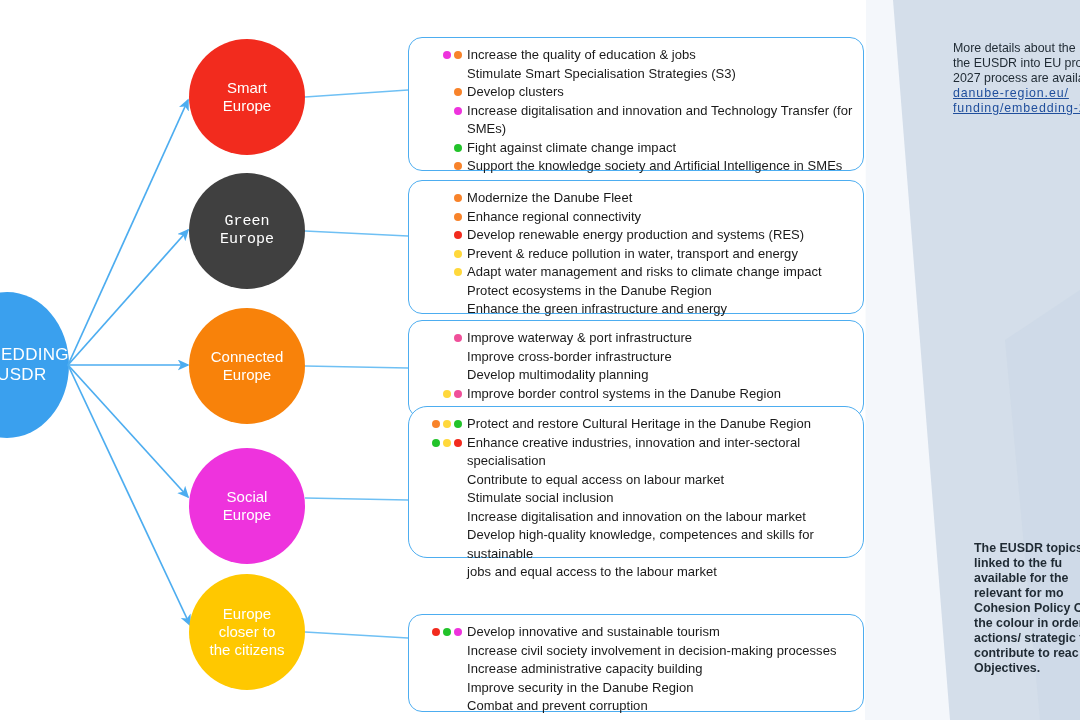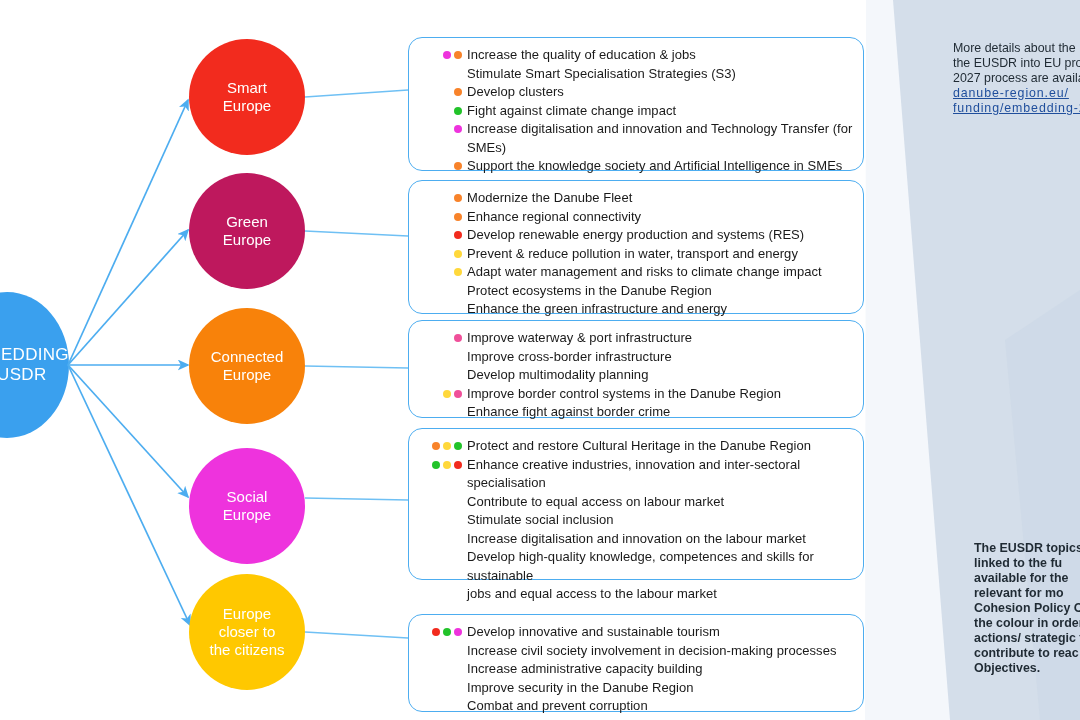--- a/index.html
+++ b/index.html
@@ -153,21 +153,21 @@
     <line x1="305" y1="231" x2="408" y2="236" stroke="#6FC0F4" stroke-width="1.6"></line>
     <line x1="305" y1="366" x2="408" y2="368" stroke="#6FC0F4" stroke-width="1.6"></line>
     <line x1="305" y1="498" x2="408" y2="500" stroke="#6FC0F4" stroke-width="1.6"></line>
     <line x1="305" y1="632" x2="408" y2="638" stroke="#6FC0F4" stroke-width="1.6"></line>
   </svg>
 
   <div class="pillar" id="p0" style="left: 189px; top: 39px; width: 116px; height: 116px; background: rgb(242, 43, 30); align-items: center;">
     <span>Smart
 Europe</span>
   </div>
-  <div class="pillar" id="p1" style="left: 189px; top: 173px; width: 116px; height: 116px; background: #be185d;">
+  <div class="pillar" id="p1" style="left: 189px; top: 173px; width: 116px; height: 116px; background: #404040; font-family: Liberation Mono, monospace;">
     <span>Green
 Europe</span>
   </div>
   <div class="pillar" id="p2" style="left: 189px; top: 308px; width: 116px; height: 116px; background: rgb(248, 130, 10);">
     <span>Connected
 Europe</span>
   </div>
   <div class="pillar" id="p3" style="left: 189px; top: 448px; width: 116px; height: 116px; background: rgb(238, 51, 221);">
     <span>Social
 Europe</span>
@@ -191,32 +191,32 @@
         <span class="bullet-text">Stimulate Smart Specialisation Strategies (S3)</span>
       </div>
       <div class="bullet-row">
         <span class="dots">
           <span class="dot" style="background: rgb(248, 131, 42);"></span>
         </span>
         <span class="bullet-text">Develop clusters</span>
       </div>
       <div class="bullet-row">
         <span class="dots">
+          <span class="dot" style="background: rgb(238, 51, 221);"></span>
+        </span>
+        <span class="bullet-text">Increase digitalisation and innovation and Technology Transfer (for SMEs)</span>
+      </div>
+      <div class="bullet-row">
+        <span class="dots">
           <span class="dot" style="background: rgb(34, 195, 42);"></span>
         </span>
         <span class="bullet-text">Fight against climate change impact</span>
       </div>
       <div class="bullet-row">
         <span class="dots">
-          <span class="dot" style="background: rgb(238, 51, 221);"></span>
-        </span>
-        <span class="bullet-text">Increase digitalisation and innovation and Technology Transfer (for SMEs)</span>
-      </div>
-      <div class="bullet-row">
-        <span class="dots">
           <span class="dot" style="background: rgb(248, 131, 42);"></span>
         </span>
         <span class="bullet-text">Support the knowledge society and Artificial Intelligence in SMEs</span>
       </div>
       <div class="bullet-row">
         <span class="dots"></span>
         <span class="bullet-text">Support e-Governance</span>
       </div>
     </div>
   <div class="callout" id="c1" style="left:408px; top:180px; width:456px; height:134px;">
@@ -279,21 +279,21 @@
           <span class="dot" style="background: rgb(255, 216, 59);"></span>
           <span class="dot" style="background: rgb(240, 80, 154);"></span>
         </span>
         <span class="bullet-text">Improve border control systems in the Danube Region</span>
       </div>
       <div class="bullet-row">
         <span class="dots"></span>
         <span class="bullet-text">Enhance fight against border crime</span>
       </div>
     </div>
-  <div class="callout" id="c3" style="left:408px; top:428px; width:456px; height:152px;">
+  <div class="callout" id="c3" style="left:408px; top:406px; width:456px; height:152px;border-radius:19px;">
       <div class="bullet-row">
         <span class="dots">
           <span class="dot" style="background: rgb(248, 131, 42);"></span>
           <span class="dot" style="background: rgb(255, 216, 59);"></span>
           <span class="dot" style="background: rgb(34, 195, 42);"></span>
         </span>
         <span class="bullet-text">Protect and restore Cultural Heritage in the Danube Region</span>
       </div>
       <div class="bullet-row">
         <span class="dots">

